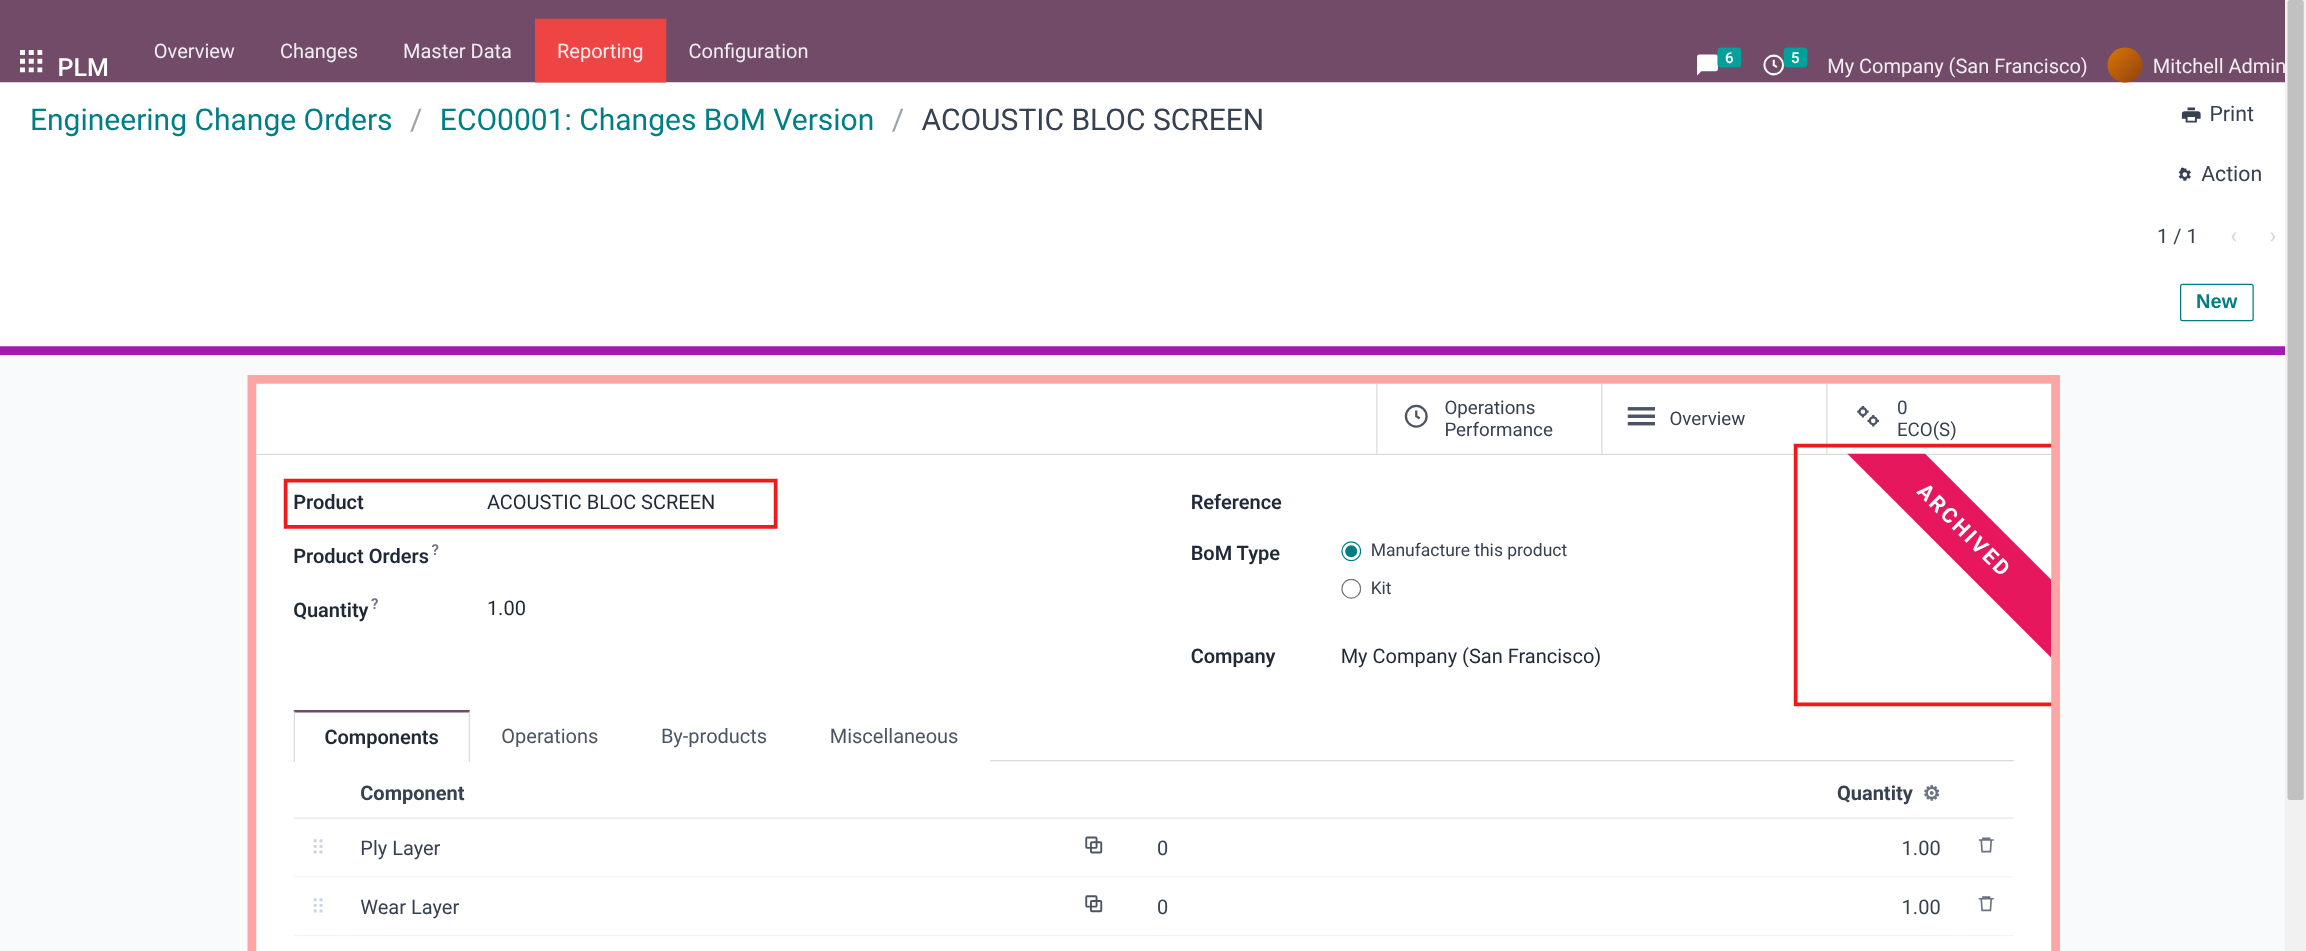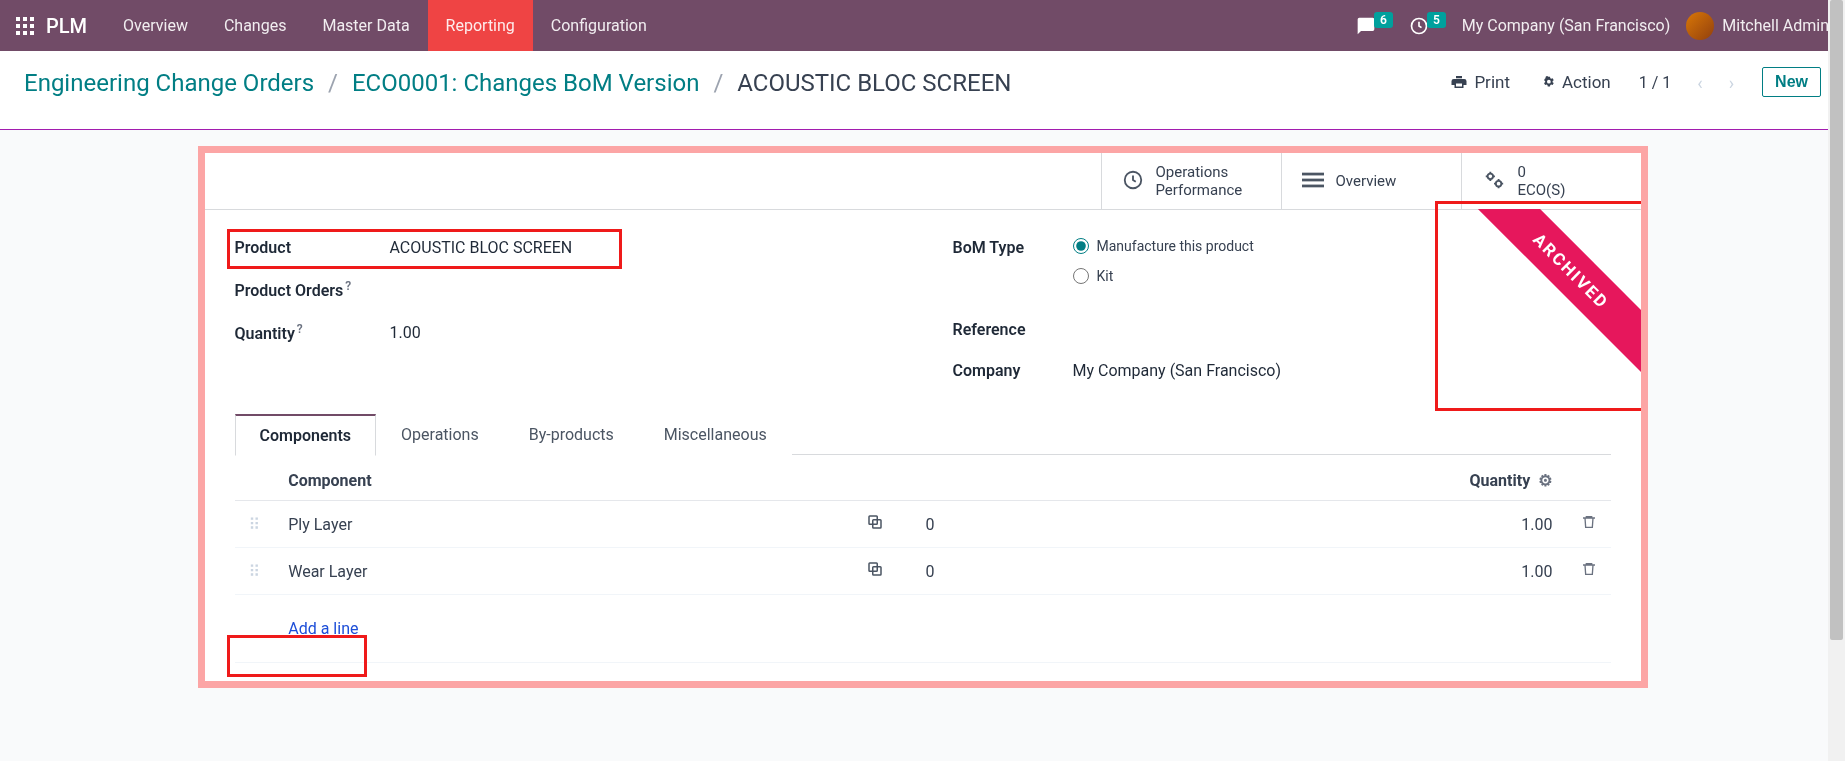--- a/index.html
+++ b/index.html
@@ -1,36 +1,36 @@
 <!DOCTYPE html>
 <html><head>
 <meta charset="utf-8">
 <style>
 * { margin:0; padding:0; box-sizing:border-box; }
 body { font-family: -apple-system, BlinkMacSystemFont, "Segoe UI", Roboto, "Helvetica Neue", Arial, sans-serif; font-size:14px; color:#374151; background:#f9fafb; }
 
 
-.navbar { background:#714B67; display:flex; align-items:center; height:51px; color:#fff; padding:0 8px; }
+.navbar { background:#714B67; display:flex; align-items:flex-end; height:66px; color:#fff; padding:0 8px; }
 .navbar .apps-icon { width:34px; height:34px; display:flex; align-items:center; justify-content:center; }
 .navbar .brand { font-size:20px; font-weight:500; padding:0 18px 0 4px; }
 .navbar .nav-item { padding:0 18px; height:51px; display:flex; align-items:center; font-size:16px; color:rgba(255,255,255,0.9); cursor:pointer; }
 .navbar .nav-item.active { background:#ef4444; }
 .navbar .spacer { flex:1; }
 .navbar .tray { display:flex; align-items:center; gap:16px; padding-right:8px; }
 .badge { background:#00A09D; color:#fff; font-size:12px; font-weight:600; padding:1px 6px; border-radius:3px; margin-left:-2px; position:relative; top:-6px; }
 .company { font-size:16px; color:rgba(255,255,255,0.9); }
 .avatar { width:28px; height:28px; border-radius:50%; background:linear-gradient(135deg,#d97706,#92400e); display:inline-block; vertical-align:middle; }
 .user { font-size:16px; color:rgba(255,255,255,0.9); display:flex; align-items:center; gap:8px; }
 
 
-.controlbar { background:#fff; border-bottom:1px solid #a21caf; padding:16px 24px 32px; display:flex; align-items:flex-end; }
+.controlbar { background:#fff; border-bottom:7px solid #a21caf; padding:16px 24px 20px; display:flex; align-items:flex-start; }
 .breadcrumb { font-size:24px; color:#374151; }
 .breadcrumb a { color:#017e84; text-decoration:none; }
 .breadcrumb .sep { color:#9ca3af; padding:0 8px; }
-.controlbar .right { margin-left:auto; display:flex; align-items:center; gap:28px; }
+.controlbar .right { margin-left:auto; display:flex; align-items:center; gap:28px;flex-direction:column; }
 .ctl-btn { color:#374151; font-size:17px; display:flex; align-items:center; gap:6px; cursor:pointer; }
 .pager { font-size:16px; color:#374151; display:flex; align-items:center; gap:26px; }
 .pager .chev { color:#cbd5e1; font-size:18px; }
 .new-btn { border:1px solid #017e84; color:#017e84; background:#fff; padding:5px 12px; font-size:16px; font-weight:600; cursor:pointer; border-radius:2px; }
 
 
 .main { padding:16px 8px 40px; }
 .sheet { max-width:1450px; margin:0 auto; background:#fff; border:7px solid #fca5a5; position:relative; overflow:hidden; }
 
 
@@ -203,36 +203,36 @@
           <div class="field-row">
             <div class="lbl"><span>Product Orders</span><span class="help-q">?</span></div>
             <div class="val"></div>
           </div>
           <div class="field-row">
             <div class="lbl"><span>Quantity</span><span class="help-q">?</span></div>
             <div class="val">1.00</div>
           </div>
         </div>
         <div class="col">
+          <div class="field-row">
+            <div class="lbl" style="width:120px">Reference</div>
+            <div class="val"></div>
+          </div>
           <div class="field-row" style="align-items:flex-start">
             <div class="lbl" style="width:120px">BoM Type</div>
             <div>
               <div class="radio-row">
                   <input type="radio" checked="" style="">
                   <span>Manufacture this product</span>
                 </div>
               <div class="radio-row">
                   <input type="radio" style="">
                   <span>Kit</span>
                 </div>
             </div>
-          </div>
-          <div class="field-row">
-            <div class="lbl" style="width:120px">Reference</div>
-            <div class="val"></div>
           </div>
           <div class="field-row">
             <div class="lbl" style="width:120px">Company</div>
             <div class="val">My Company (San Francisco)</div>
           </div>
         </div>
       </div>
 
       <div class="tabs">
         <div class="tab active">Components</div>

